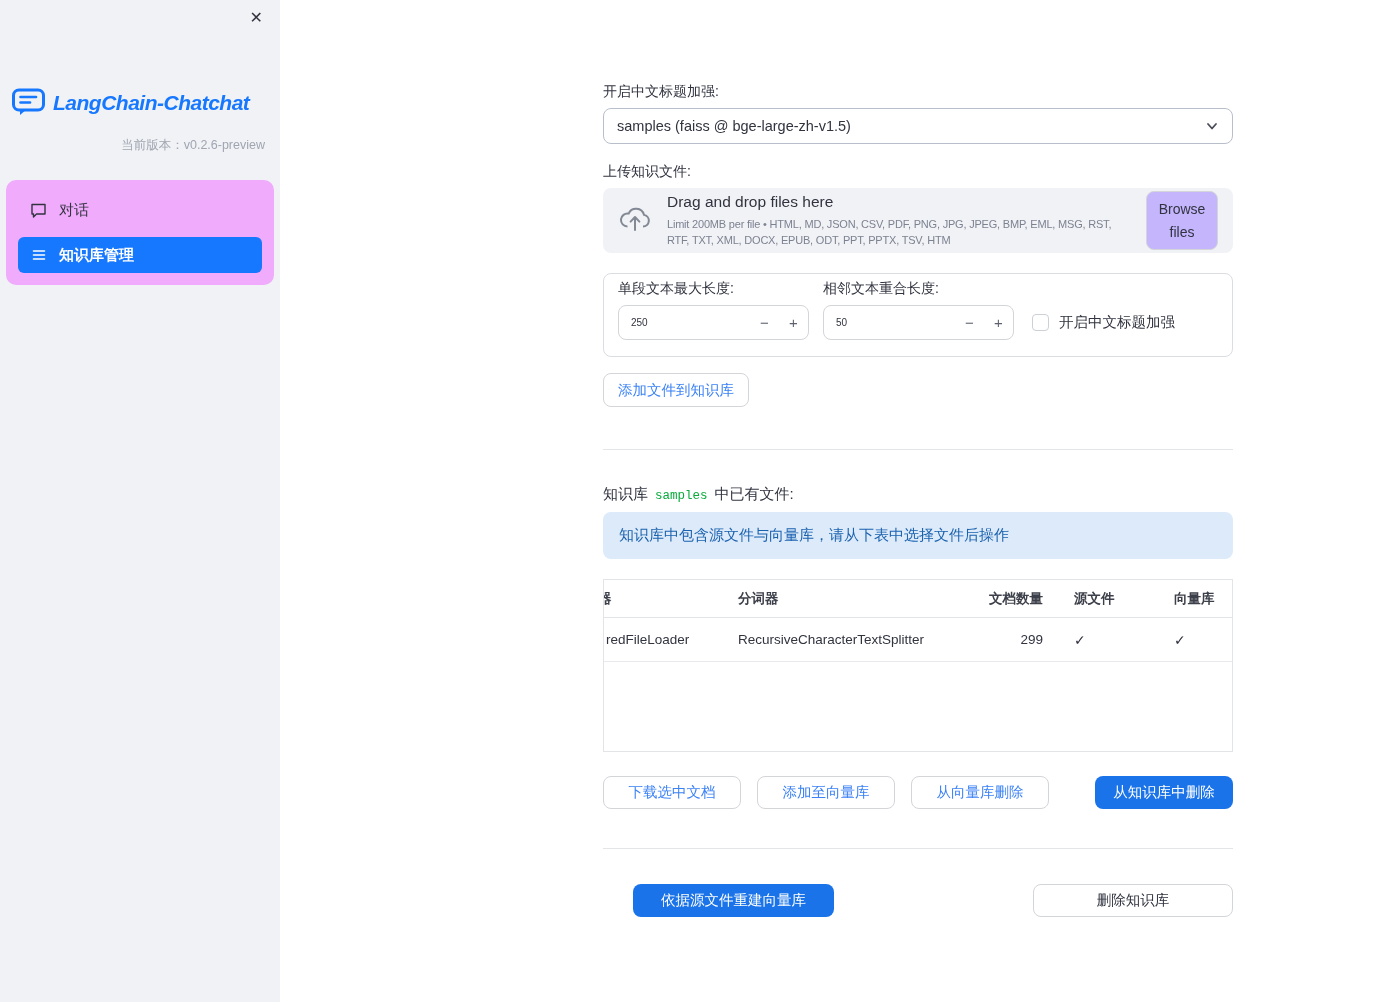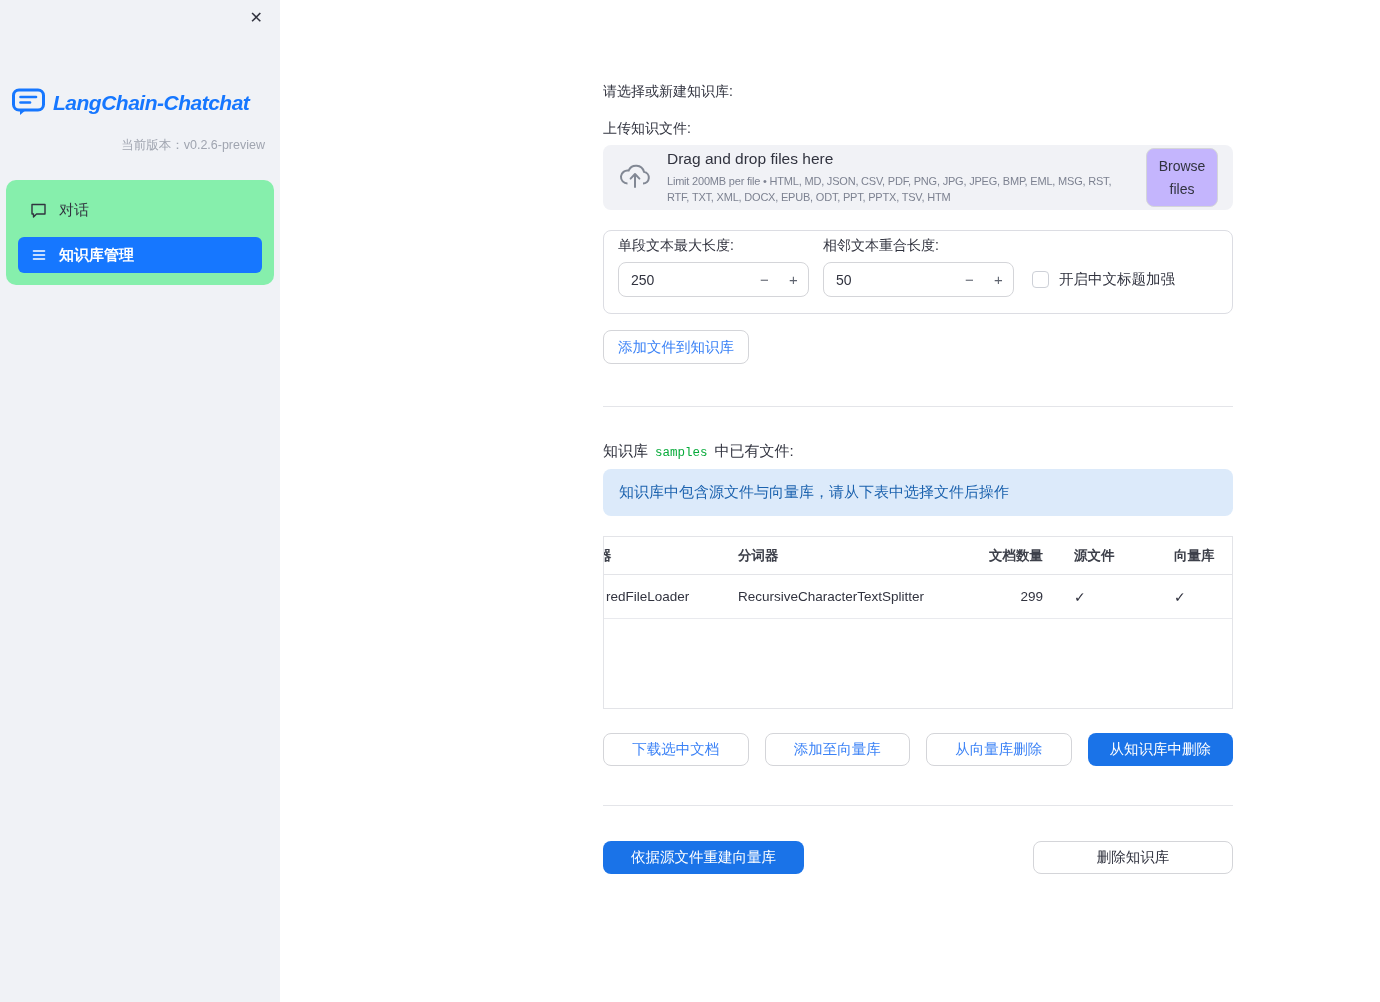--- a/index.html
+++ b/index.html
@@ -28,21 +28,21 @@
   .logo { display: flex; align-items: center; gap: 8px; padding: 0 12px; margin-top: 86px; }
   .logo-text {
     color: #1677ff; font-size: 21px; font-weight: bold; font-style: italic;
     letter-spacing: -0.5px; white-space: nowrap;
   }
   .version {
     margin-top: 17px; padding: 0 15px; text-align: right;
     font-size: 12.5px; color: #a0a5b0;
   }
   .menu-card {
-    background: #86efac; border-radius: 10px;
+    background: #f0abfc; border-radius: 10px;
     margin: 26px 6px 0 6px; padding: 12px 12px;
     display: flex; flex-direction: column; gap: 9px;
   }
   .menu-item {
     display: flex; align-items: center; gap: 12px;
     height: 36px; border-radius: 6px; padding: 0 12px;
     font-size: 15px; color: #31333f; cursor: pointer;
   }
   .menu-item.active { background: #1677ff; color: #ffffff; font-weight: bold; }
   .mi-icon { display: inline-flex; width: 17px; justify-content: center; }
@@ -89,36 +89,36 @@
   }
   .expander-body { display: flex; padding: 6px 14px 16px; justify-content: center; }
   .cfg-col { width: 191px; }
   .cfg-col2 { margin-left: 14px; }
   .cfg-col3 { flex: 1; margin-left: 18px; padding-top: 25px; }
   .cfg-label { font-size: 14px; height: 17px; margin-bottom: 8px; }
   .num-input {
     height: 35px; border: 1px solid #d4d5d9; border-radius: 8px;
     display: flex; align-items: center; overflow: hidden; background: #fff;
   }
-  .num-value { flex: 1; padding: 0 12px; font-size: 14px; }
+  .num-value { flex: 1; padding: 0 12px; font-size: 10px; }
   .step-btn {
     width: 29px; height: 100%; display: flex; align-items: center; justify-content: center;
     color: #5d626e; font-size: 15px; cursor: pointer;
   }
   .checkbox-row { height: 35px; display: flex; align-items: center; gap: 10px; cursor: pointer; }
   .checkbox { width: 17px; height: 17px; border: 1px solid #cdd0d7; border-radius: 4px; background: #fff; flex-shrink: 0; }
   .checkbox-label { font-size: 14.5px; }
 
   .btn {
     height: 34px; border-radius: 8px; font-size: 14.5px;
     display: inline-flex; align-items: center; justify-content: center;
     padding: 0 14px; border: 1px solid transparent; white-space: nowrap;
   }
   .btn-disabled { background: #fff; border-color: #d4d5d9; color: #3b82f6; cursor: default; }
-  .btn-primary { background: #1a73e8; color: #ffffff; }
+  .btn-primary { background: #1a73e8; color: #ffffff; margin-left: 30px; }
   .btn-secondary { background: #fff; border-color: #d4d5d9; color: #31333f; }
   .add-btn { margin-top: 16px; }
 
   .divider { border: none; border-top: 1px solid #e4e5e9; margin-top: 42px; }
   .divider2 { margin-top: 39px; }
 
   .files-line { margin-top: 35px; font-size: 15px; display: flex; align-items: baseline; gap: 7px; }
   .kb-code {
     font-family: "Liberation Mono", "DejaVu Sans Mono", monospace;
     font-size: 12.5px; color: #09ab3b;
@@ -199,21 +199,29 @@
           </svg>
         </span>
         <span>知识库管理</span>
       </div>
     </nav>
   </aside>
 
   <main class="main">
     <div class="content">
 
-      <div class="field-label">请选择或新建知识库:</div>
+      <div class="field-label">开启中文标题加强:</div>
+      <div class="selectbox">
+        <span class="select-value">samples (faiss @ bge-large-zh-v1.5)</span>
+        <span class="select-chevron">
+          <svg width="14" height="14" viewBox="0 0 14 14">
+            <path d="M3 5 L7 9.5 L11 5" fill="none" stroke="#4a4d57" stroke-width="1.8" stroke-linecap="round" stroke-linejoin="round"></path>
+          </svg>
+        </span>
+      </div>
 
       <div class="field-label upload-label">上传知识文件:</div>
       <div class="dropzone">
         <span>
           <svg width="34" height="27" viewBox="0 0 34 27" fill="none">
             <path d="M9.5 21.5 a6.5 6.5 0 1 1 1.1-12.9 A8.2 8.2 0 0 1 26 9.8 A5.9 5.9 0 0 1 25 21.5" stroke="#828894" stroke-width="2"></path>
             <path d="M17 25 V12.5 M12.6 16.6 L17 12 L21.4 16.6" stroke="#828894" stroke-width="2" stroke-linecap="round" stroke-linejoin="round"></path>
           </svg>
         </span>
         <div class="dz-texts">

